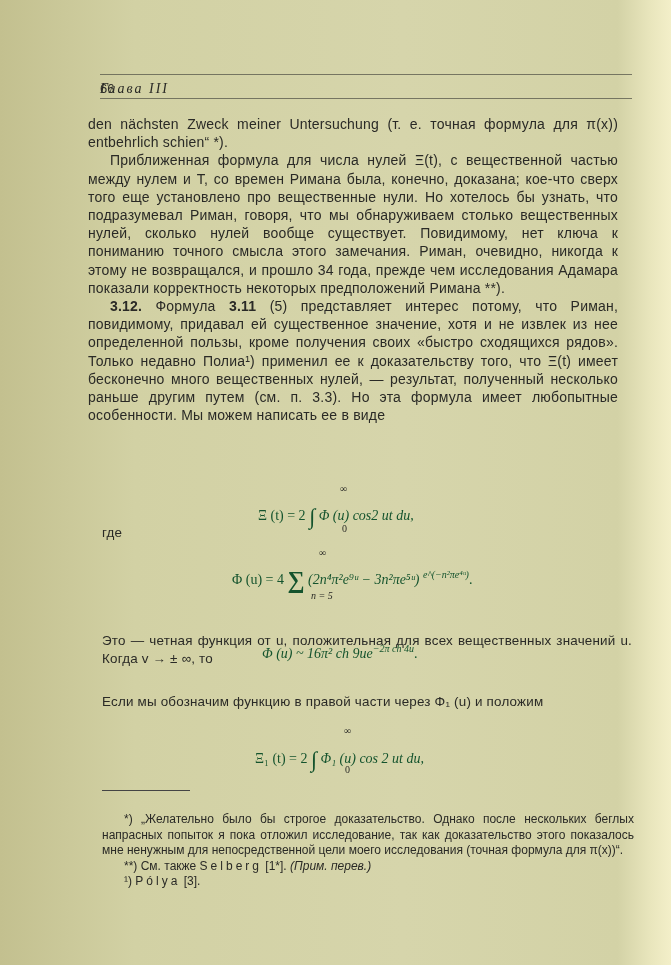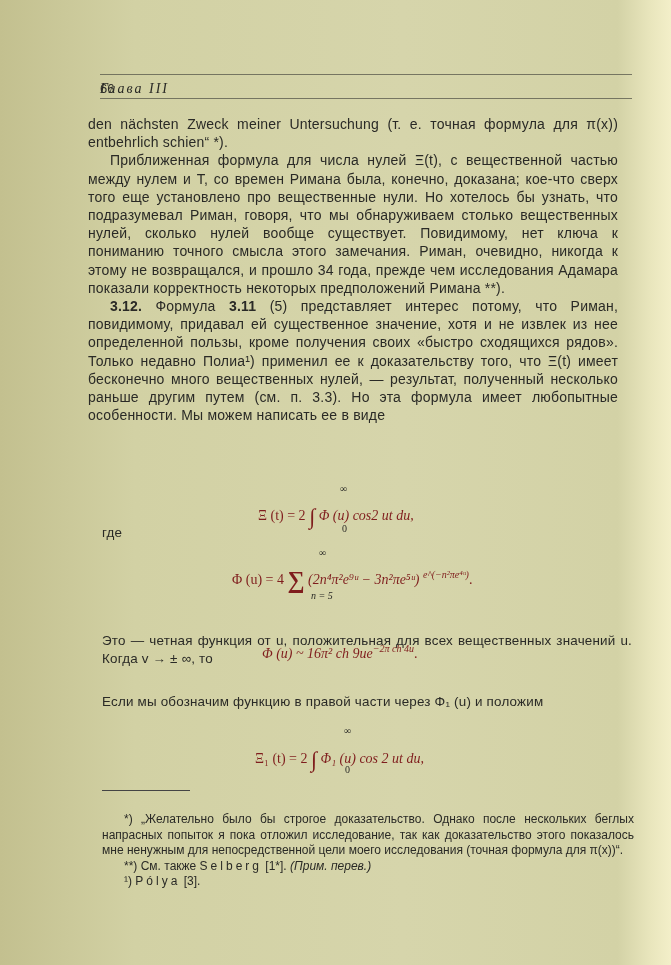--- a/index.html
+++ b/index.html
@@ -20,21 +20,21 @@
   .header .title { position:absolute; left:0; width:532px; font-style:italic; letter-spacing:2px; font-family:"Liberation Serif", serif; font-size:14px; }
   .body {
     position:absolute; left:88px; top:115px; width:530px;
     font-family:Liberation Sans, sans-serif; font-size:14px; line-height:18.2px;
     text-align:justify; letter-spacing:0.2px;
   }
   .body p { margin:0; }
   .indent { text-indent:22px; }
   .bold { font-weight:bold; }
   .formula {
-    position:absolute; font-family:"Liberation Serif", serif; font-size:14px; color:#7f1d1d;
+    position:absolute; font-family:"Liberation Serif", serif; font-size:14px; color:#14532d;
     white-space:nowrap;
   }
   .small { font-size:10px; position:relative; }
   .lim { position:absolute; font-size:10px; font-family:"Liberation Serif", serif; }
   .intsign { font-size:22px; position:relative; top:4px; }
   .sigma { font-size:24px; position:relative; top:4px; font-weight:bold; }
   .it { font-style:italic; }
   .text-line { position:absolute; font-family:"Liberation Sans", sans-serif; font-size:13.4px; letter-spacing:0.2px; white-space:nowrap; }
   .fn {
     position:absolute; left:102px; top:800px; width:532px;

